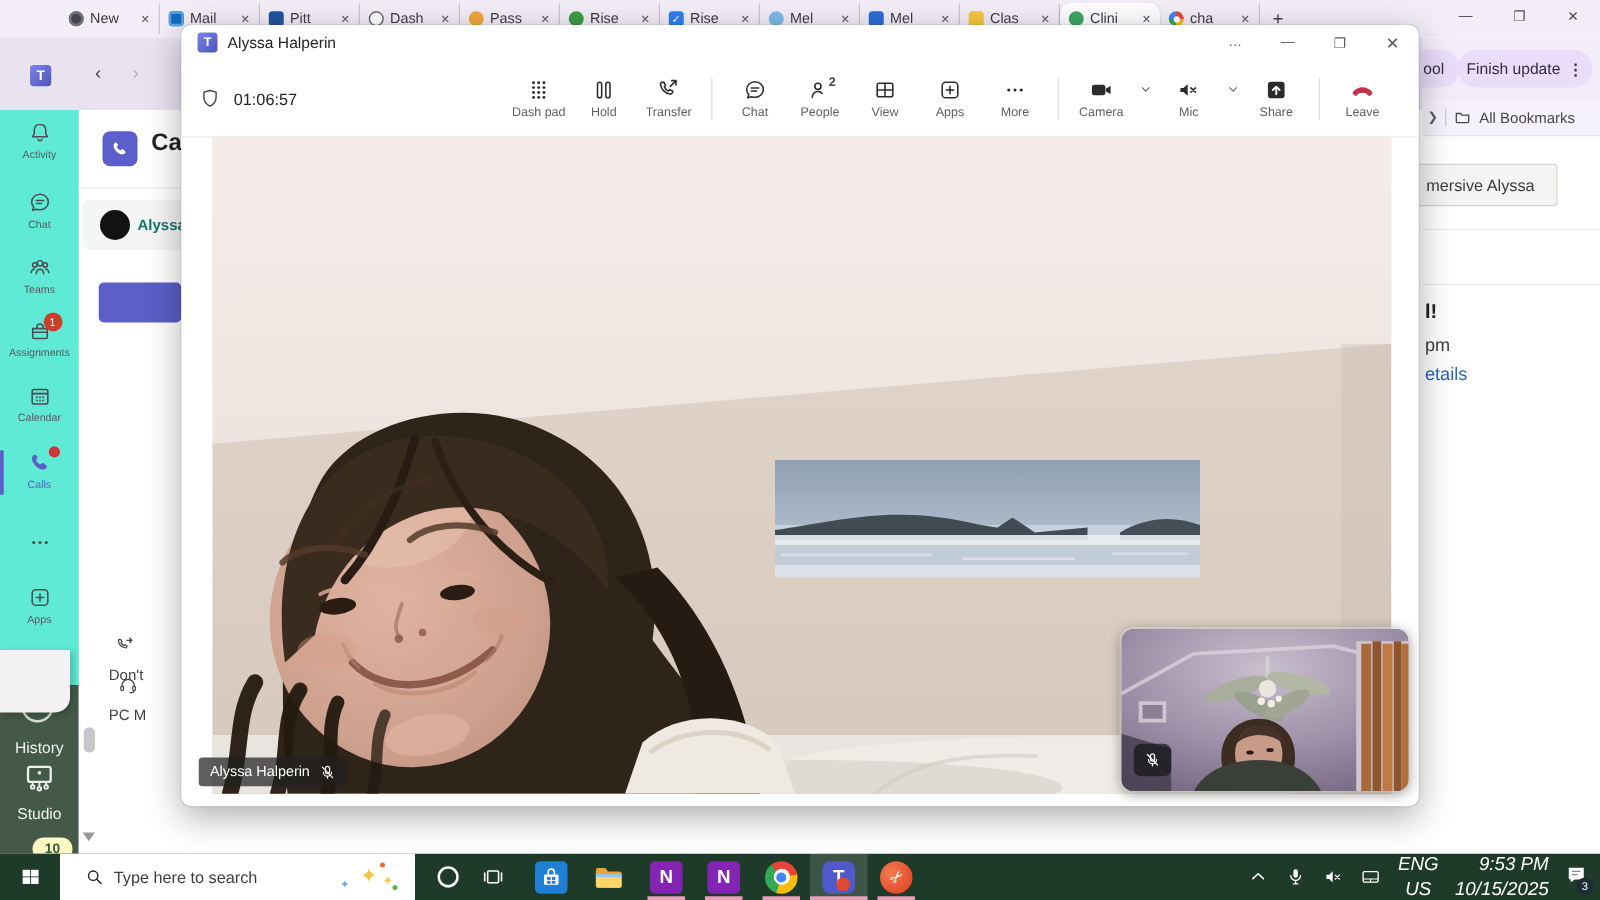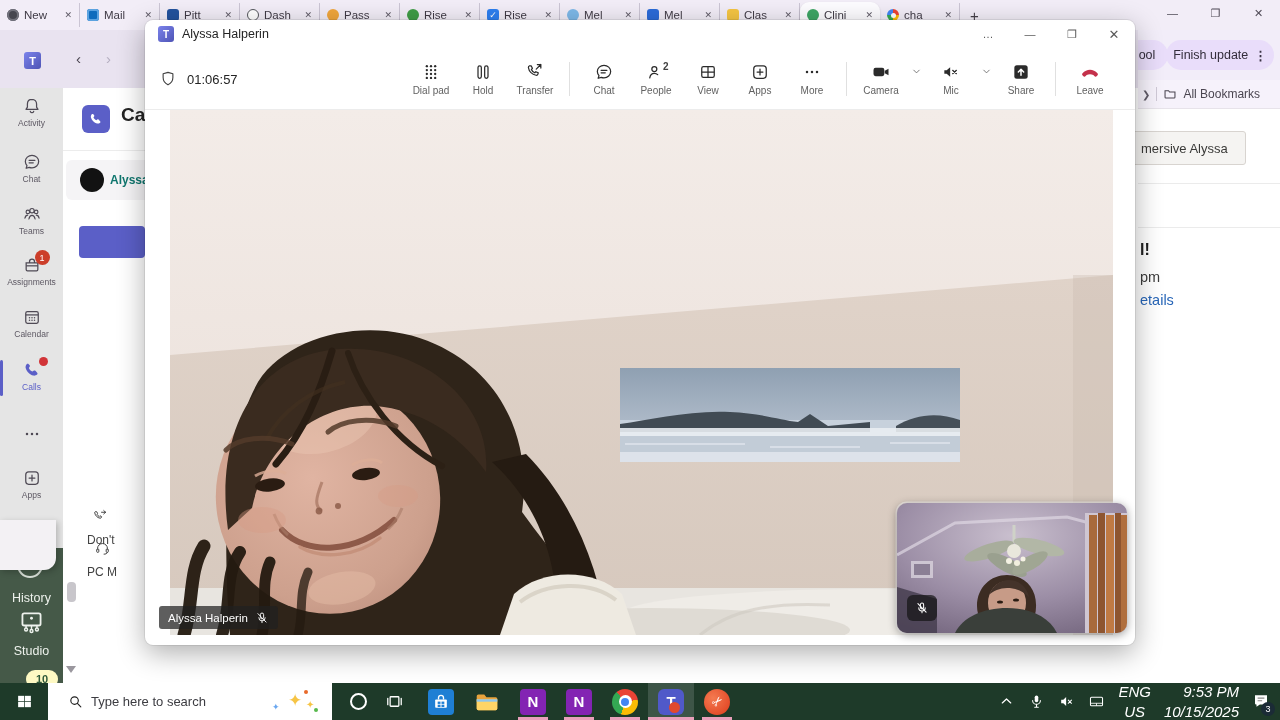--- a/index.html
+++ b/index.html
@@ -2,21 +2,21 @@
 <html><head>
 <meta charset="utf-8">
 <style>
   * { margin:0; padding:0; box-sizing:border-box; }
   html,body { width:1280px; height:720px; }
   body { font-family:"Liberation Sans",sans-serif; position:relative; overflow:hidden; background:#fff; }
   #root { position:absolute; inset:0; width:1280px; height:720px; overflow:hidden; }
   .icon svg { display:block; }
 
   
-  .tabstrip { position:absolute; left:0; top:0; width:1280px; height:30px; background:#f2edf7; display:flex; align-items:center; z-index:1; }
+  .tabstrip { position:absolute; left:0; top:0; width:1280px; height:30px; background:#f2edf7; display:flex; align-items:center; padding-left:48px; z-index:1; }
   .tab { width:80px; height:24px; display:flex; align-items:center; gap:5px; padding:0 7px; border-right:1px solid #cbc5d4; color:#3f3a45; font-size:11.5px; }
   .tab.active { background:#fdfcff; border-radius:9px; border-right:none; box-shadow:0 1px 2px rgba(0,0,0,.18); height:26px; }
   .tab .lbl { flex:1; overflow:hidden; white-space:nowrap; }
   .tab .x { font-size:9px; color:#5f5a66; }
   .fav { width:12px; height:12px; border-radius:3px; flex:none; position:relative; }
   .fav-globe{background:#46464f;border-radius:50%;box-shadow:inset 0 0 0 2px #72727c;}
   .fav-outlook{background:#0f6cbd;box-shadow:inset 0 0 0 2px #5ca3e0;}
   .fav-pitt{background:#23539e;}
   .fav-dash{background:#fff;border:1.5px solid #54565c;border-radius:50%;}
   .fav-pass{background:#f0a63c;border-radius:50%;}
@@ -50,21 +50,21 @@
   .frag-head { top:132px; font-size:16px; font-weight:bold; color:#202020; }
   .frag-pm { top:160px; font-size:14.5px; color:#3c3c3c; }
   .frag-details { top:183px; font-size:14.5px; color:#2866b8; }
 
   
   .teams-titlebar { position:absolute; left:0; top:30px; width:1138px; height:58px; background:#e9e3f0; z-index:2; }
   .tt-logo { position:absolute; left:24px; top:22px; width:17px; height:17px; border-radius:3px; background:linear-gradient(135deg,#7b83eb,#4e54b5); color:#fff; font-size:11px; font-weight:bold; display:flex; align-items:center; justify-content:center; }
   .tt-nav { position:absolute; top:20px; font-size:15px; color:#4a4550; }
   .tt-back { left:76px; } .tt-fwd { left:106px; color:#b5aec0; }
 
-  .teams-rail { position:absolute; left:0; top:88px; width:80px; height:460px; background:#e5e5e5; border-right:1px solid #e2dee6; z-index:2; }
+  .teams-rail { position:absolute; left:0; top:88px; width:80px; height:460px; background:#5eead4; border-right:1px solid #e2dee6; z-index:2; }
   .rail-item { position:absolute; left:0; width:63px; display:flex; flex-direction:column; align-items:center; color:#4f4a55; }
   .rail-item .icon { position:relative; }
   .rail-item .icon svg { width:20px; height:20px; }
   .rlabel { font-size:8.5px; margin-top:2px; color:#5d5863; }
   .rail-item.active, .rail-item.active .rlabel { color:#5b5fc7; }
   .rail-badge { position:absolute; top:-5px; right:-8px; min-width:15px; height:15px; padding:0 3px; border-radius:8px; background:#cc3e2a; color:#fff; font-size:9px; display:flex; align-items:center; justify-content:center; }
   .rail-dot { position:absolute; top:-3px; right:-6px; width:9px; height:9px; border-radius:50%; background:#d13438; }
   .rail-indicator { position:absolute; left:0; top:0; width:3px; height:36px; background:#5b5fc7; border-radius:2px; }
 
   .green-panel { position:absolute; left:0; top:548px; width:63px; height:135px; background:#455948; z-index:2; color:#eef2ed; overflow:hidden; }
@@ -454,21 +454,21 @@
                   <circle cx="17" cy="9.7" r="1.4"></circle>
                   <circle cx="7" cy="14.4" r="1.4"></circle>
                   <circle cx="12" cy="14.4" r="1.4"></circle>
                   <circle cx="17" cy="14.4" r="1.4"></circle>
                   <circle cx="7" cy="19.1" r="1.4"></circle>
                   <circle cx="12" cy="19.1" r="1.4"></circle>
                   <circle cx="17" cy="19.1" r="1.4"></circle>
                 </g>
               </svg>
             </span>
-            <div class="tlabel">Dial pad</div>
+            <div class="tlabel">Dash pad</div>
           </button>
           <button class="tbtn">
             <span class="icon">
               <svg viewBox="0 0 24 24">
                 <rect x="6" y="4.5" width="4" height="15" rx="2" fill="none" stroke="currentColor" stroke-width="1.5"></rect>
                 <rect x="14" y="4.5" width="4" height="15" rx="2" fill="none" stroke="currentColor" stroke-width="1.5"></rect>
               </svg>
             </span>
             <div class="tlabel">Hold</div>
           </button>

